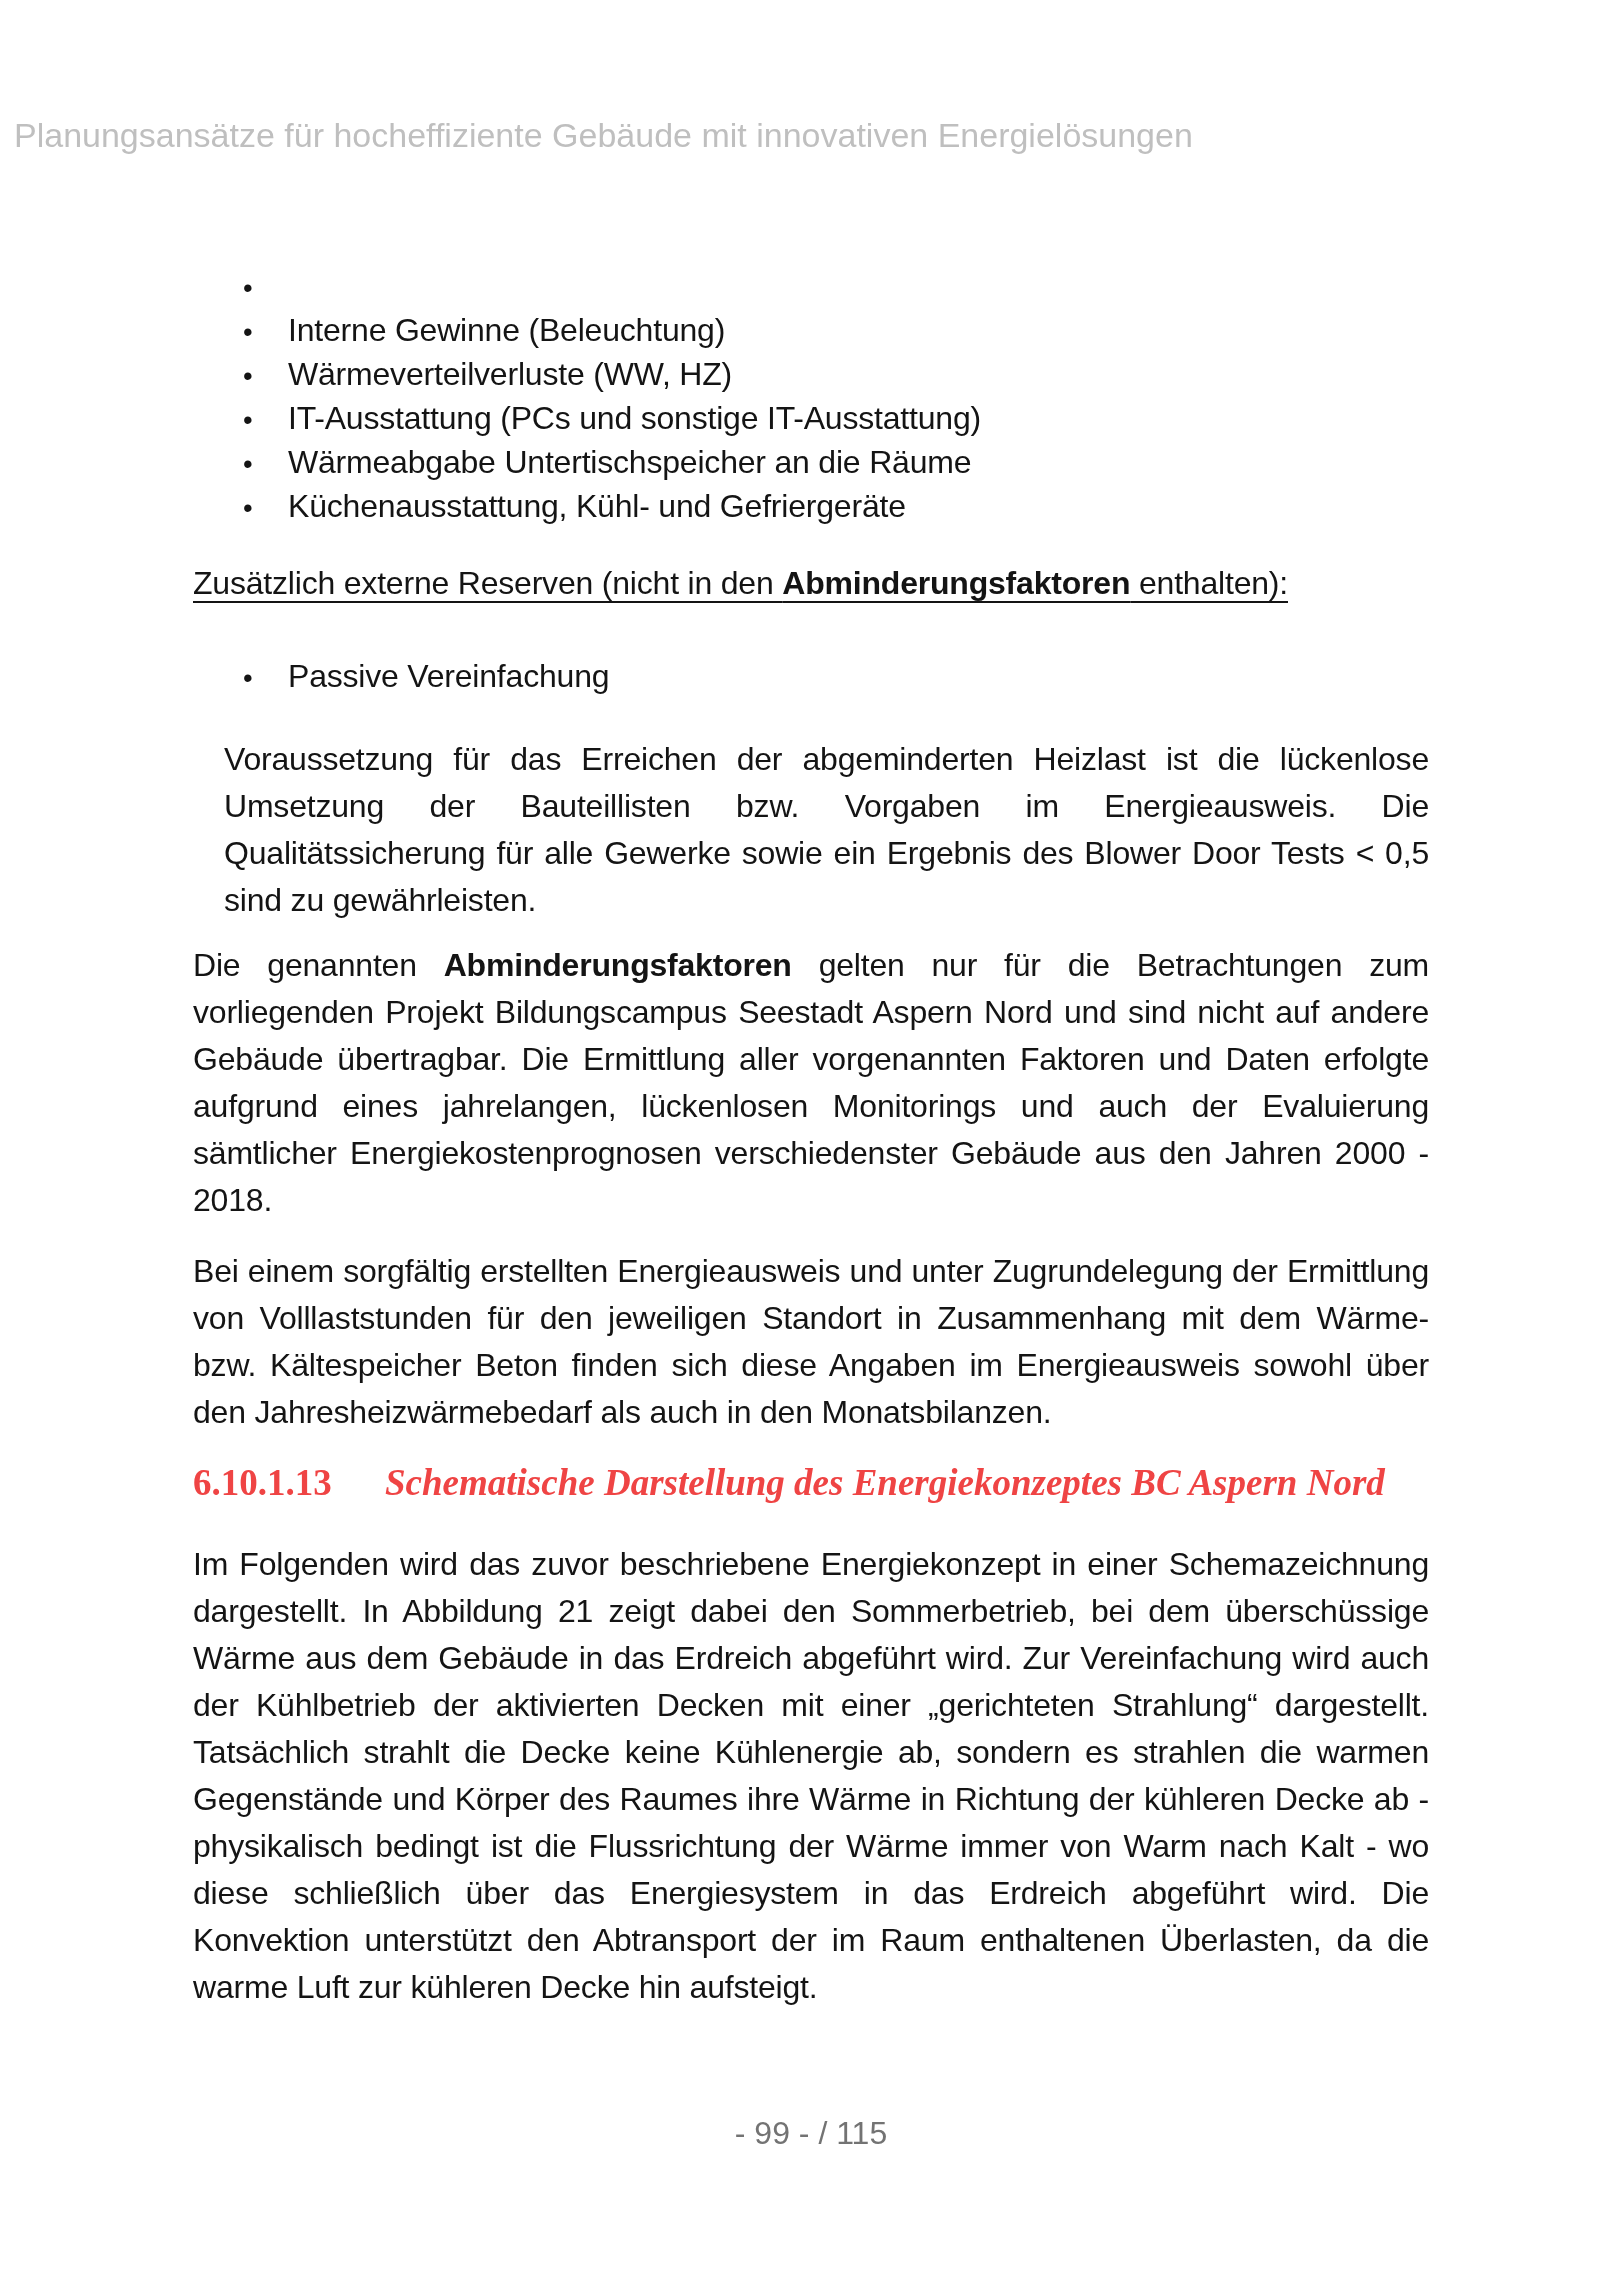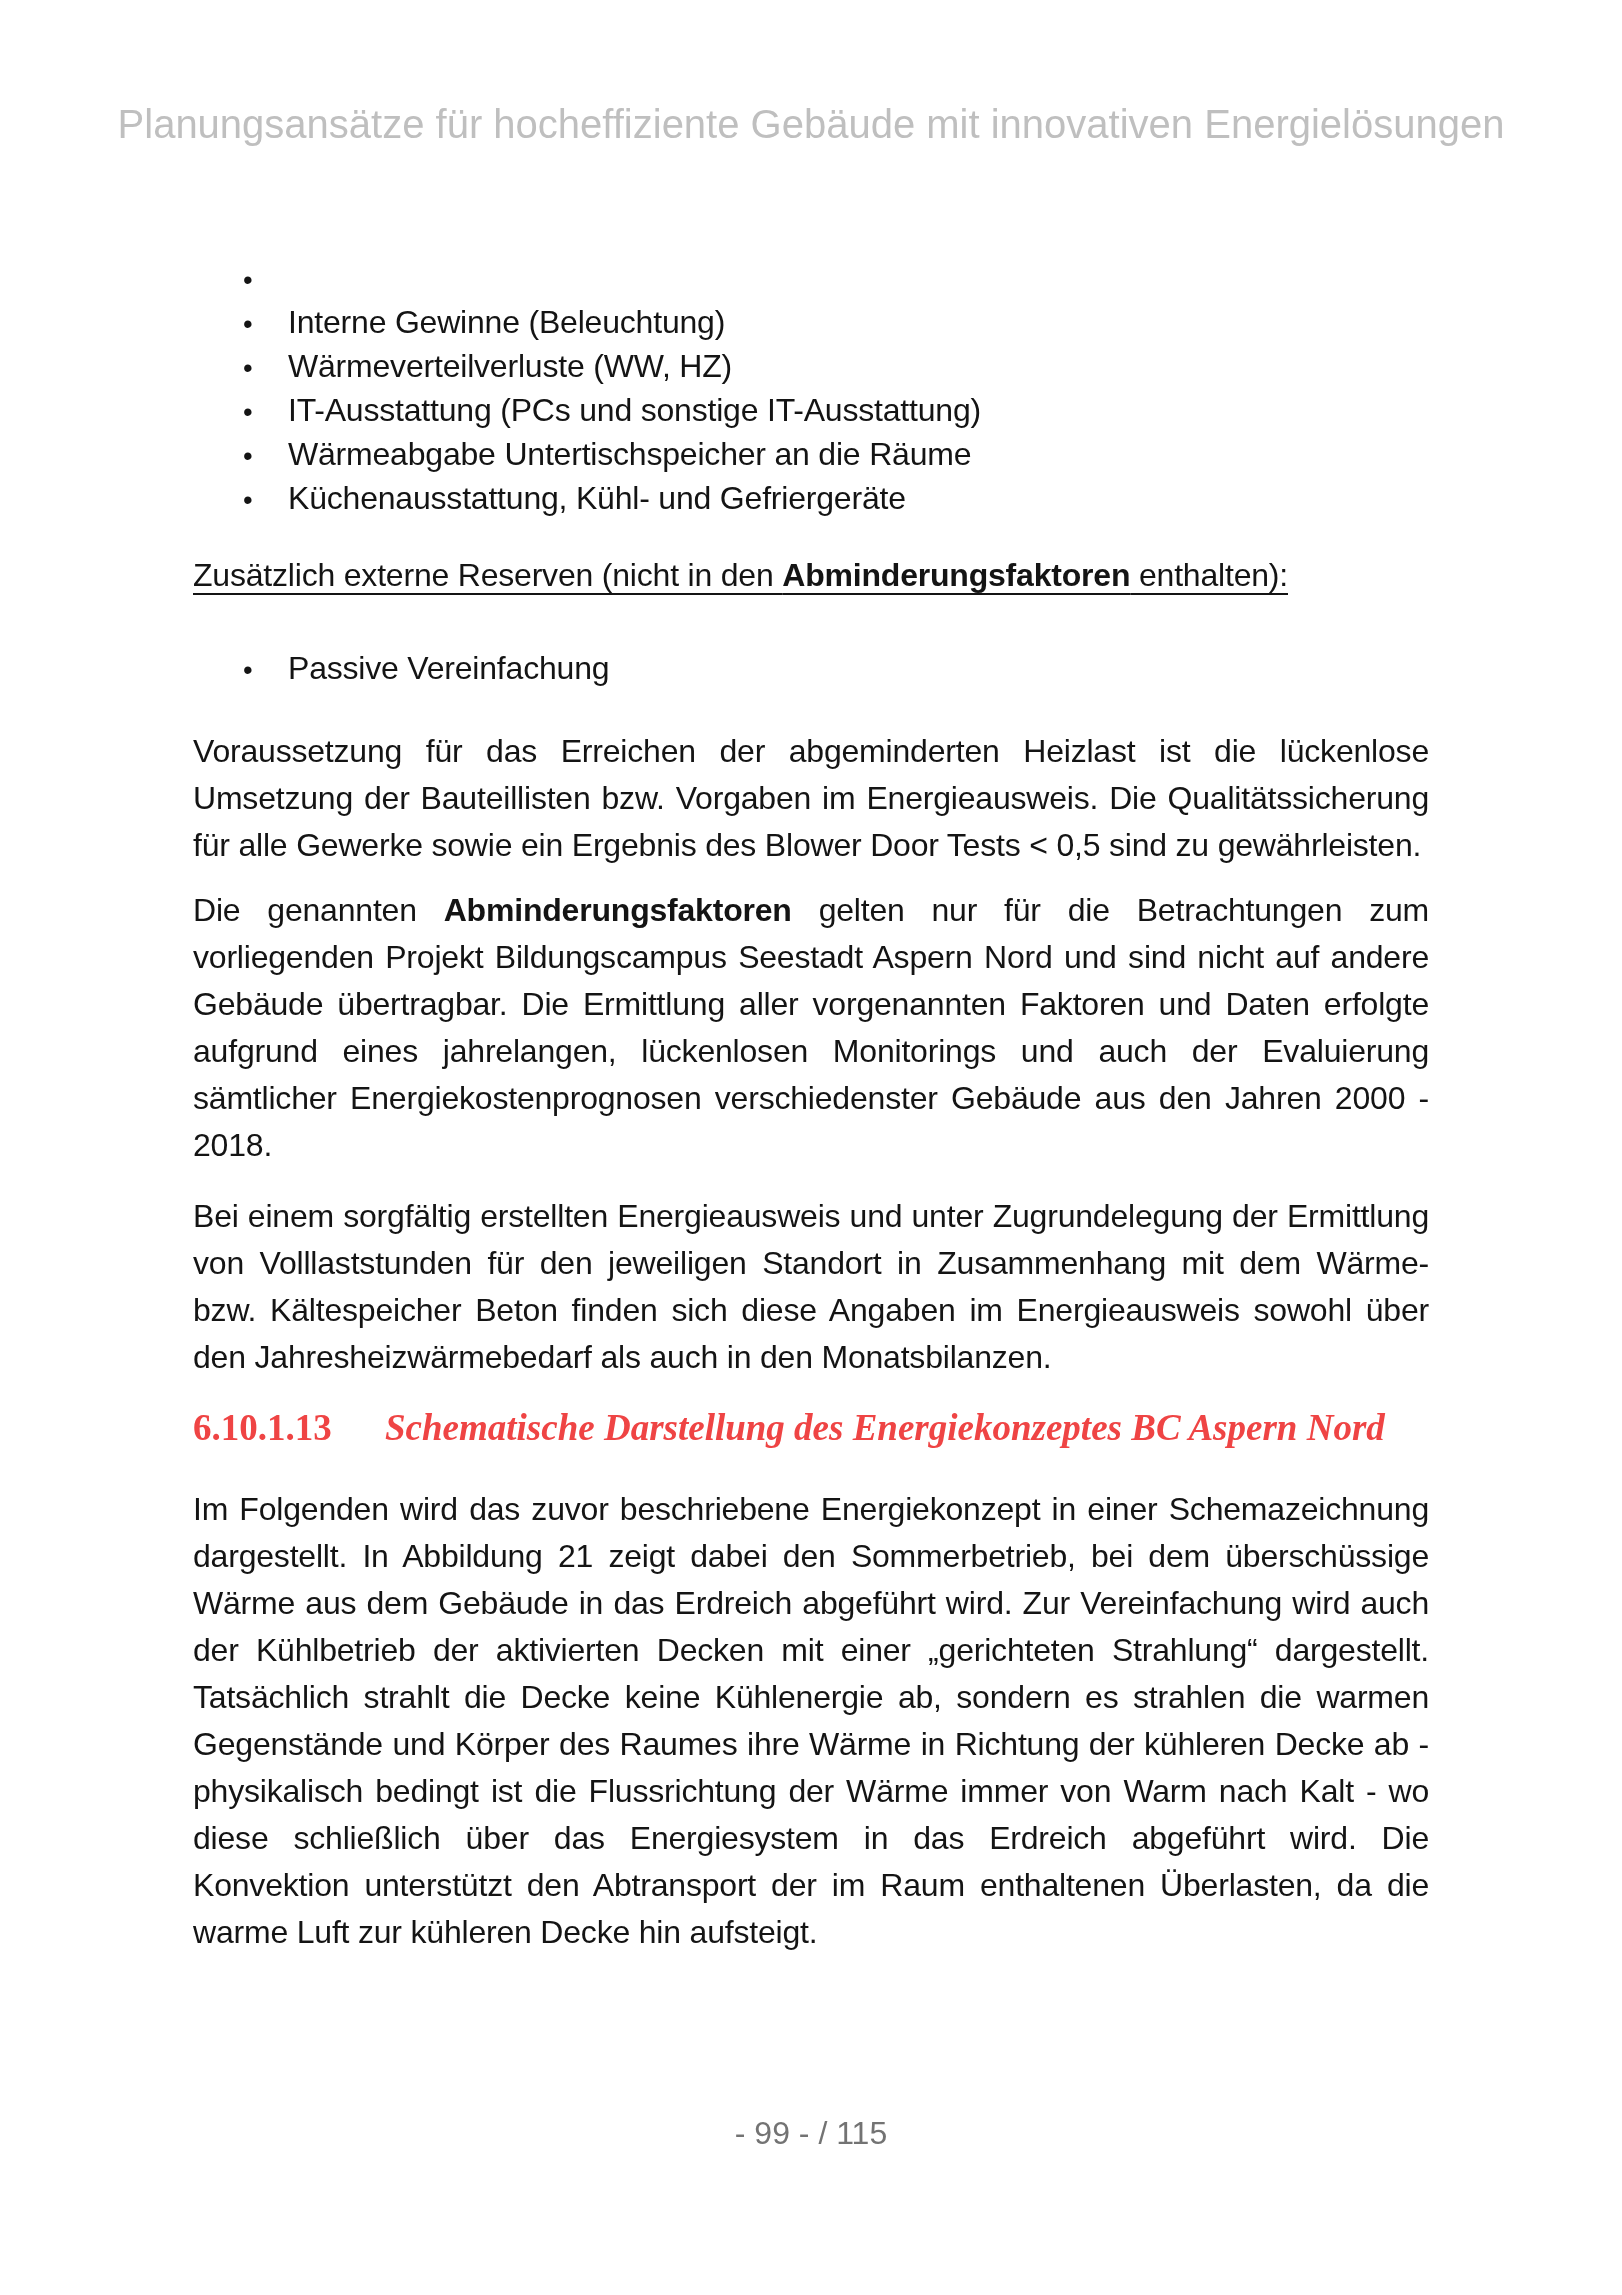--- a/index.html
+++ b/index.html
@@ -10,24 +10,24 @@
   .page {
     position: relative;
     width: 1622px;
     height: 2295px;
     background: #ffffff;
     font-family: "Liberation Sans", sans-serif;
     color: #141414;
     overflow: hidden;
   }
   .running-header {
-    margin: 0;
+    margin: 14px;
     padding-top: 102px;
-    text-align: center;
-    font-size: 40px;
+    text-align: left;
+    font-size: 34px;
     font-weight: 400;
     color: #bfbfbf;
     letter-spacing: 0px;
   }
   .content {
     box-sizing: border-box;
     width: 1622px;
     padding: 0 193px;
   }
   
@@ -66,21 +66,21 @@
   }
   .reserves-heading .b { font-weight: 700; }
   
   .para {
     margin: 0;
     font-size: 32px;
     line-height: 47px;
     text-align: justify;
     letter-spacing: -0.2px;
   }
-  .p-requirements { margin-top: 37px; }
+  .p-requirements { margin-top: 37px; margin-left: 31px; }
   .p-disclaimer {
     margin-top: 18px;
   }
   .p-disclaimer .b { font-weight: 700; }
   .p-energy { margin-top: 24px; }
   .p-schematic { margin-top: 36px; }
   
   .section-heading {
     margin-top: 24px;
     font-family: "Liberation Serif", serif;

